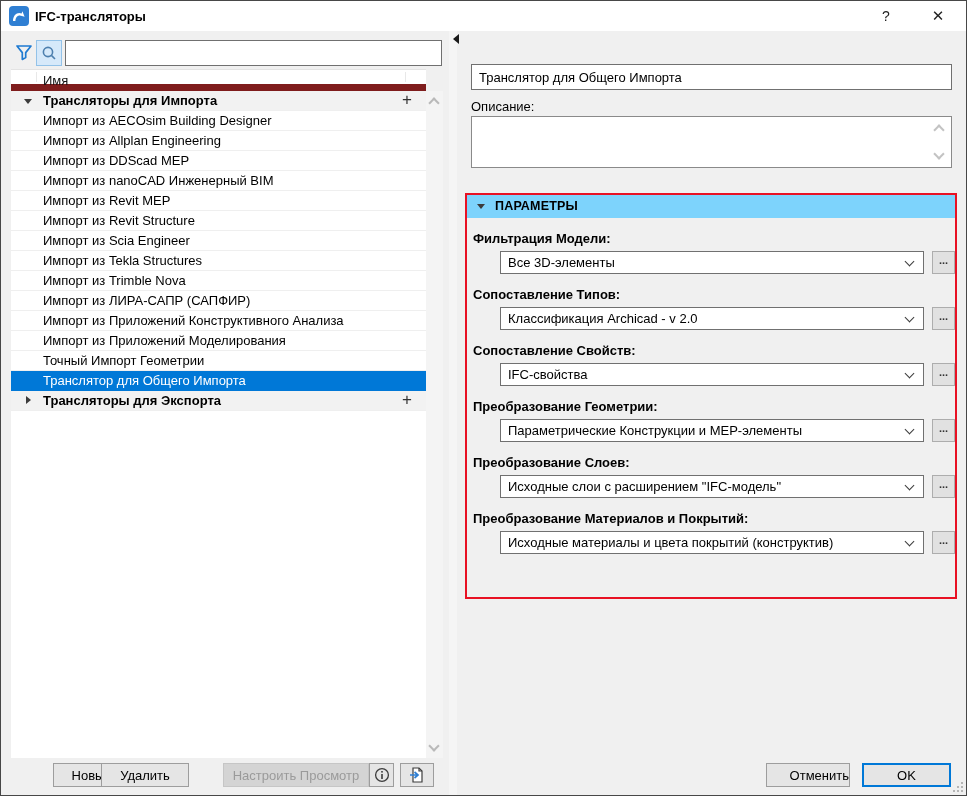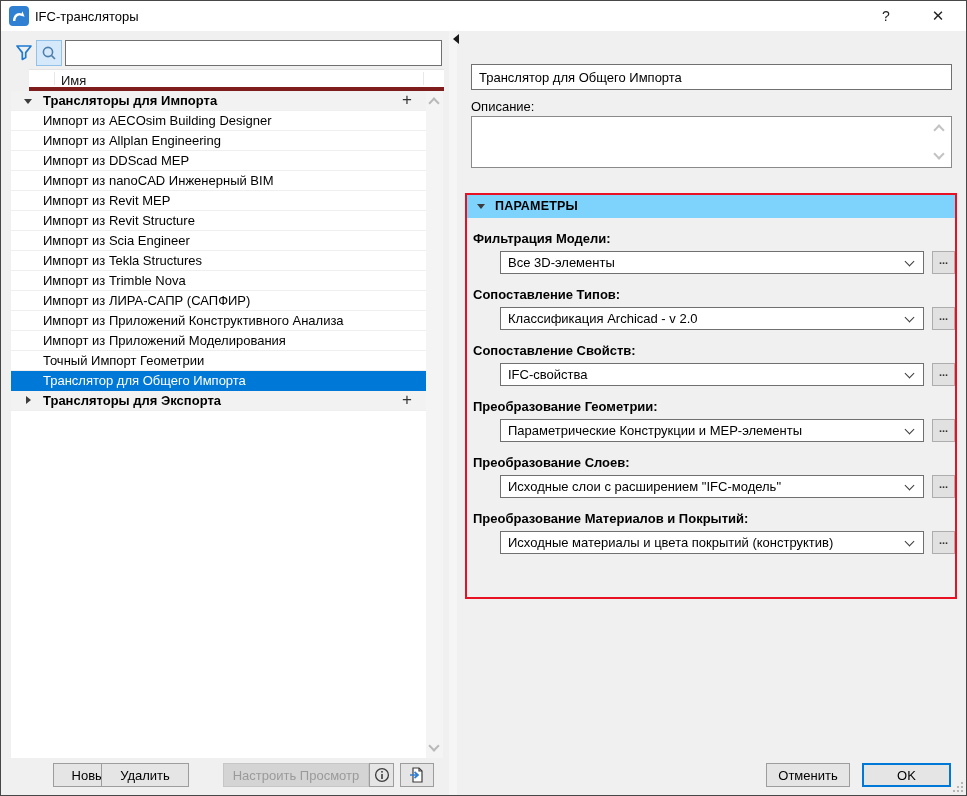--- a/index.html
+++ b/index.html
@@ -6,29 +6,29 @@
   html,body { background:#888; }
   body { font-family:"Liberation Sans", sans-serif; }
   .window {
     position:relative; width:967px; height:796px;
     background:#f0f0f0; border:1px solid #474747; overflow:hidden;
     font-size:13px; color:#000;
   }
   
   .titlebar { position:absolute; top:0; left:0; right:0; height:30px; background:#ffffff; }
   .app-icon { position:absolute; left:8px; top:5px; width:20px; height:20px; }
-  .title-text { position:absolute; left:34px; top:8px; font-size:13px; }
+  .title-text { position:absolute; left:34px; top:8px; font-size:13px;font-weight:bold; }
   .tb-btn { position:absolute; top:0; width:44px; height:30px; display:flex; align-items:center; justify-content:center; font-size:14px; color:#222; cursor:default; background:transparent; border:none; }
   .tb-help { right:58px; }
   .tb-close { right:6px; font-size:15px; }
   
   .filter-icon { position:absolute; left:13px; top:42px; width:20px; height:20px; }
   .search-btn { position:absolute; left:35px; top:39px; width:26px; height:26px; background:#d6e9fa; border:1px solid #93c2e8; display:flex; align-items:center; justify-content:center; }
   .search-input { position:absolute; left:64px; top:39px; width:377px; height:26px; border:1px solid #707070; background:#fff; padding:0 6px; font:13px "Liberation Sans",sans-serif; }
-  .list-header { position:absolute; left:10px; top:68px; width:415px; height:22px; background:#fff; border-top:1px solid #e3e3e3; border-bottom:4px solid #7f1d1d;margin-left:18px; }
+  .list-header { position:absolute; left:10px; top:68px; width:415px; height:22px; background:#fff; border-top:1px solid #e3e3e3; border-bottom:7px solid #7f1d1d; }
   .list-header .hdr-label { position:absolute; left:32px; top:3px; font-size:13px; color:#111; }
   .list-header .hdr-div1 { position:absolute; left:25px; top:2px; bottom:2px; width:1px; background:#e8e8e8; }
   .list-header .hdr-div2 { position:absolute; left:394px; top:2px; bottom:2px; width:1px; background:#e8e8e8; }
   .list-box { position:absolute; left:10px; top:90px; width:415px; height:667px; background:#fff; }
   .row { position:relative; height:20px; line-height:20px; border-bottom:1px solid #efefef; background:#fff; white-space:nowrap; }
   .row .row-label { position:absolute; left:32px; top:0; font-size:13px; }
   .row.group { background:#f2f2f2; }
   .row.group .row-label { font-weight:bold; }
   .row.selected { background:#0078d7; border-bottom-color:#0078d7; }
   .row.selected .row-label { color:#fff; }
@@ -64,21 +64,21 @@
   .combo-value { position:absolute; left:7px; top:0; font-size:13px; white-space:nowrap; }
   .combo-chevron { position:absolute; right:10px; top:6px; width:7px; height:7px; border-right:1.6px solid #3c3c3c; border-bottom:1.6px solid #3c3c3c; transform:rotate(45deg); }
   .more-btn { margin-left:8px; width:23px; height:23px; background:#e1e1e1; border:1px solid #adadad; font:bold 11px "Liberation Sans",sans-serif; color:#333; line-height:8px; padding-bottom:6px; }
   
   .btn { position:absolute; top:762px; height:24px; background:#e5e5e5; border:1px solid #9d9d9d; font:13px "Liberation Sans",sans-serif; color:#000; }
   .btn-new { left:12px; width:88px;margin-left:40px; }
   .btn-delete { left:100px; width:88px; }
   .btn-preview { left:214px; width:146px; background:#d4d4d4; border-color:#c6c6c6; color:#9a9a9a;margin-left:8px; }
   .btn-info { left:368px; width:25px; padding:0; }
   .btn-import { left:399px; width:34px; padding:0; }
-  .btn-cancel { left:765px; width:84px; }
+  .btn-cancel { left:765px; width:84px;text-align:right; }
   .btn-ok { left:861px; width:89px; border:2px solid #0078d7; }
   .grip { position:absolute; right:3px; bottom:3px; width:10px; height:10px; }
   .grip i { position:absolute; width:2px; height:2px; background:#b5b5b5; }
   .grip i:nth-child(1){ right:0; bottom:0; } .grip i:nth-child(2){ right:4px; bottom:0; }
   .grip i:nth-child(3){ right:0; bottom:4px; } .grip i:nth-child(4){ right:8px; bottom:0; }
   .grip i:nth-child(5){ right:0; bottom:8px; } .grip i:nth-child(6){ right:4px; bottom:4px; }
 </style>
 </head>
 <body>
 

